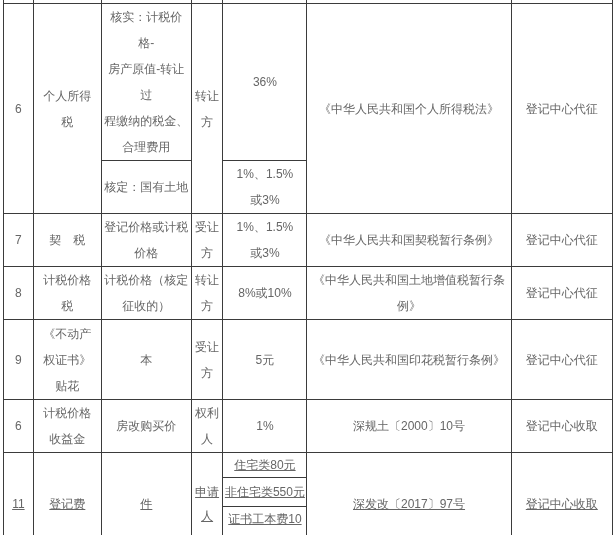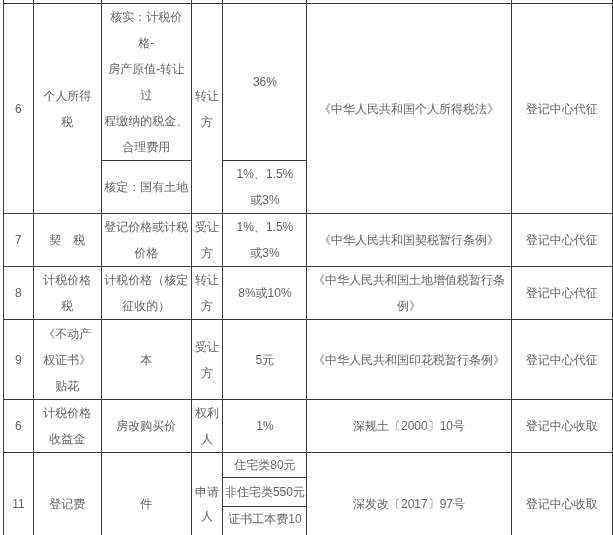--- a/index.html
+++ b/index.html
@@ -23,21 +23,21 @@
     text-align: center;
     vertical-align: middle;
     font-size: 12px;
     line-height: 26px;
     color: #666666;
     white-space: pre-line;
     padding: 0 1px;
     overflow: hidden;
   }
   tr.remnant td { height: 16px; line-height: 0; }
-  tr.tight td { line-height: 24px; }
+  tr.tight td { line-height: 24px; text-decoration: underline; }
 </style>
 </head>
 <body>
 
 <div class="viewport">
   <table class="tax-table">
     <colgroup>
       <col style="width:30px">
       <col style="width:69px">
       <col style="width:91px">

